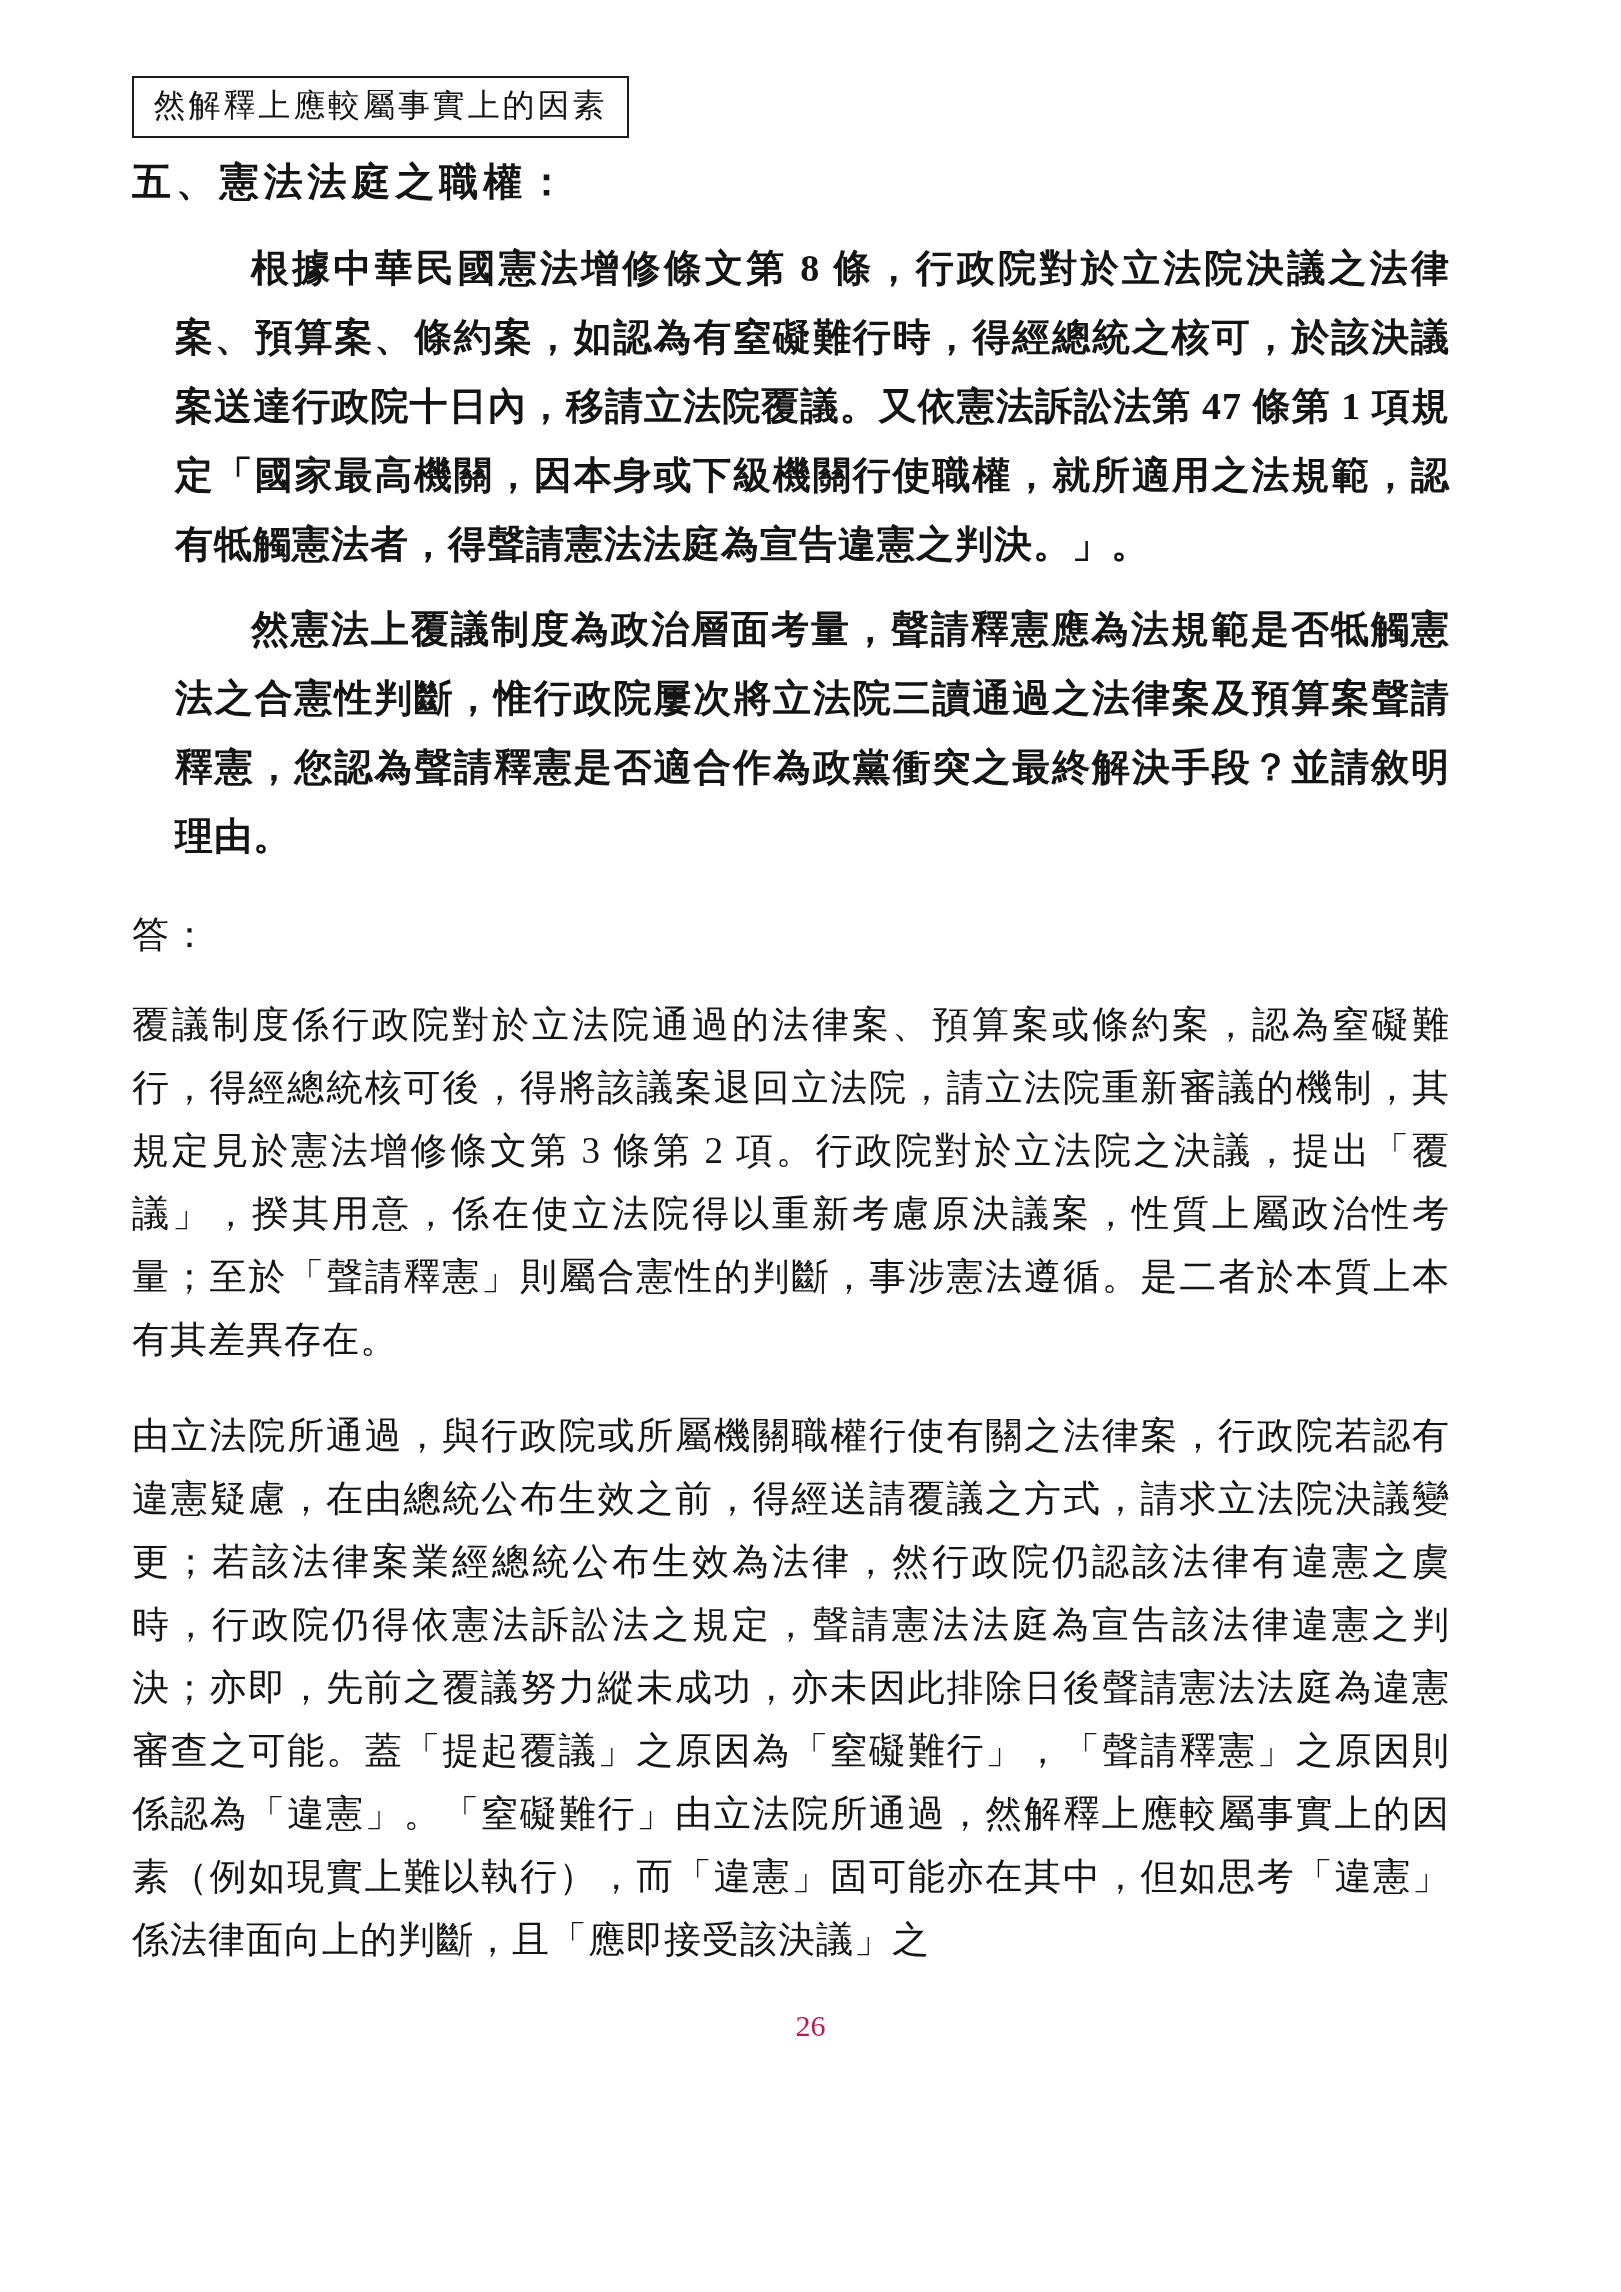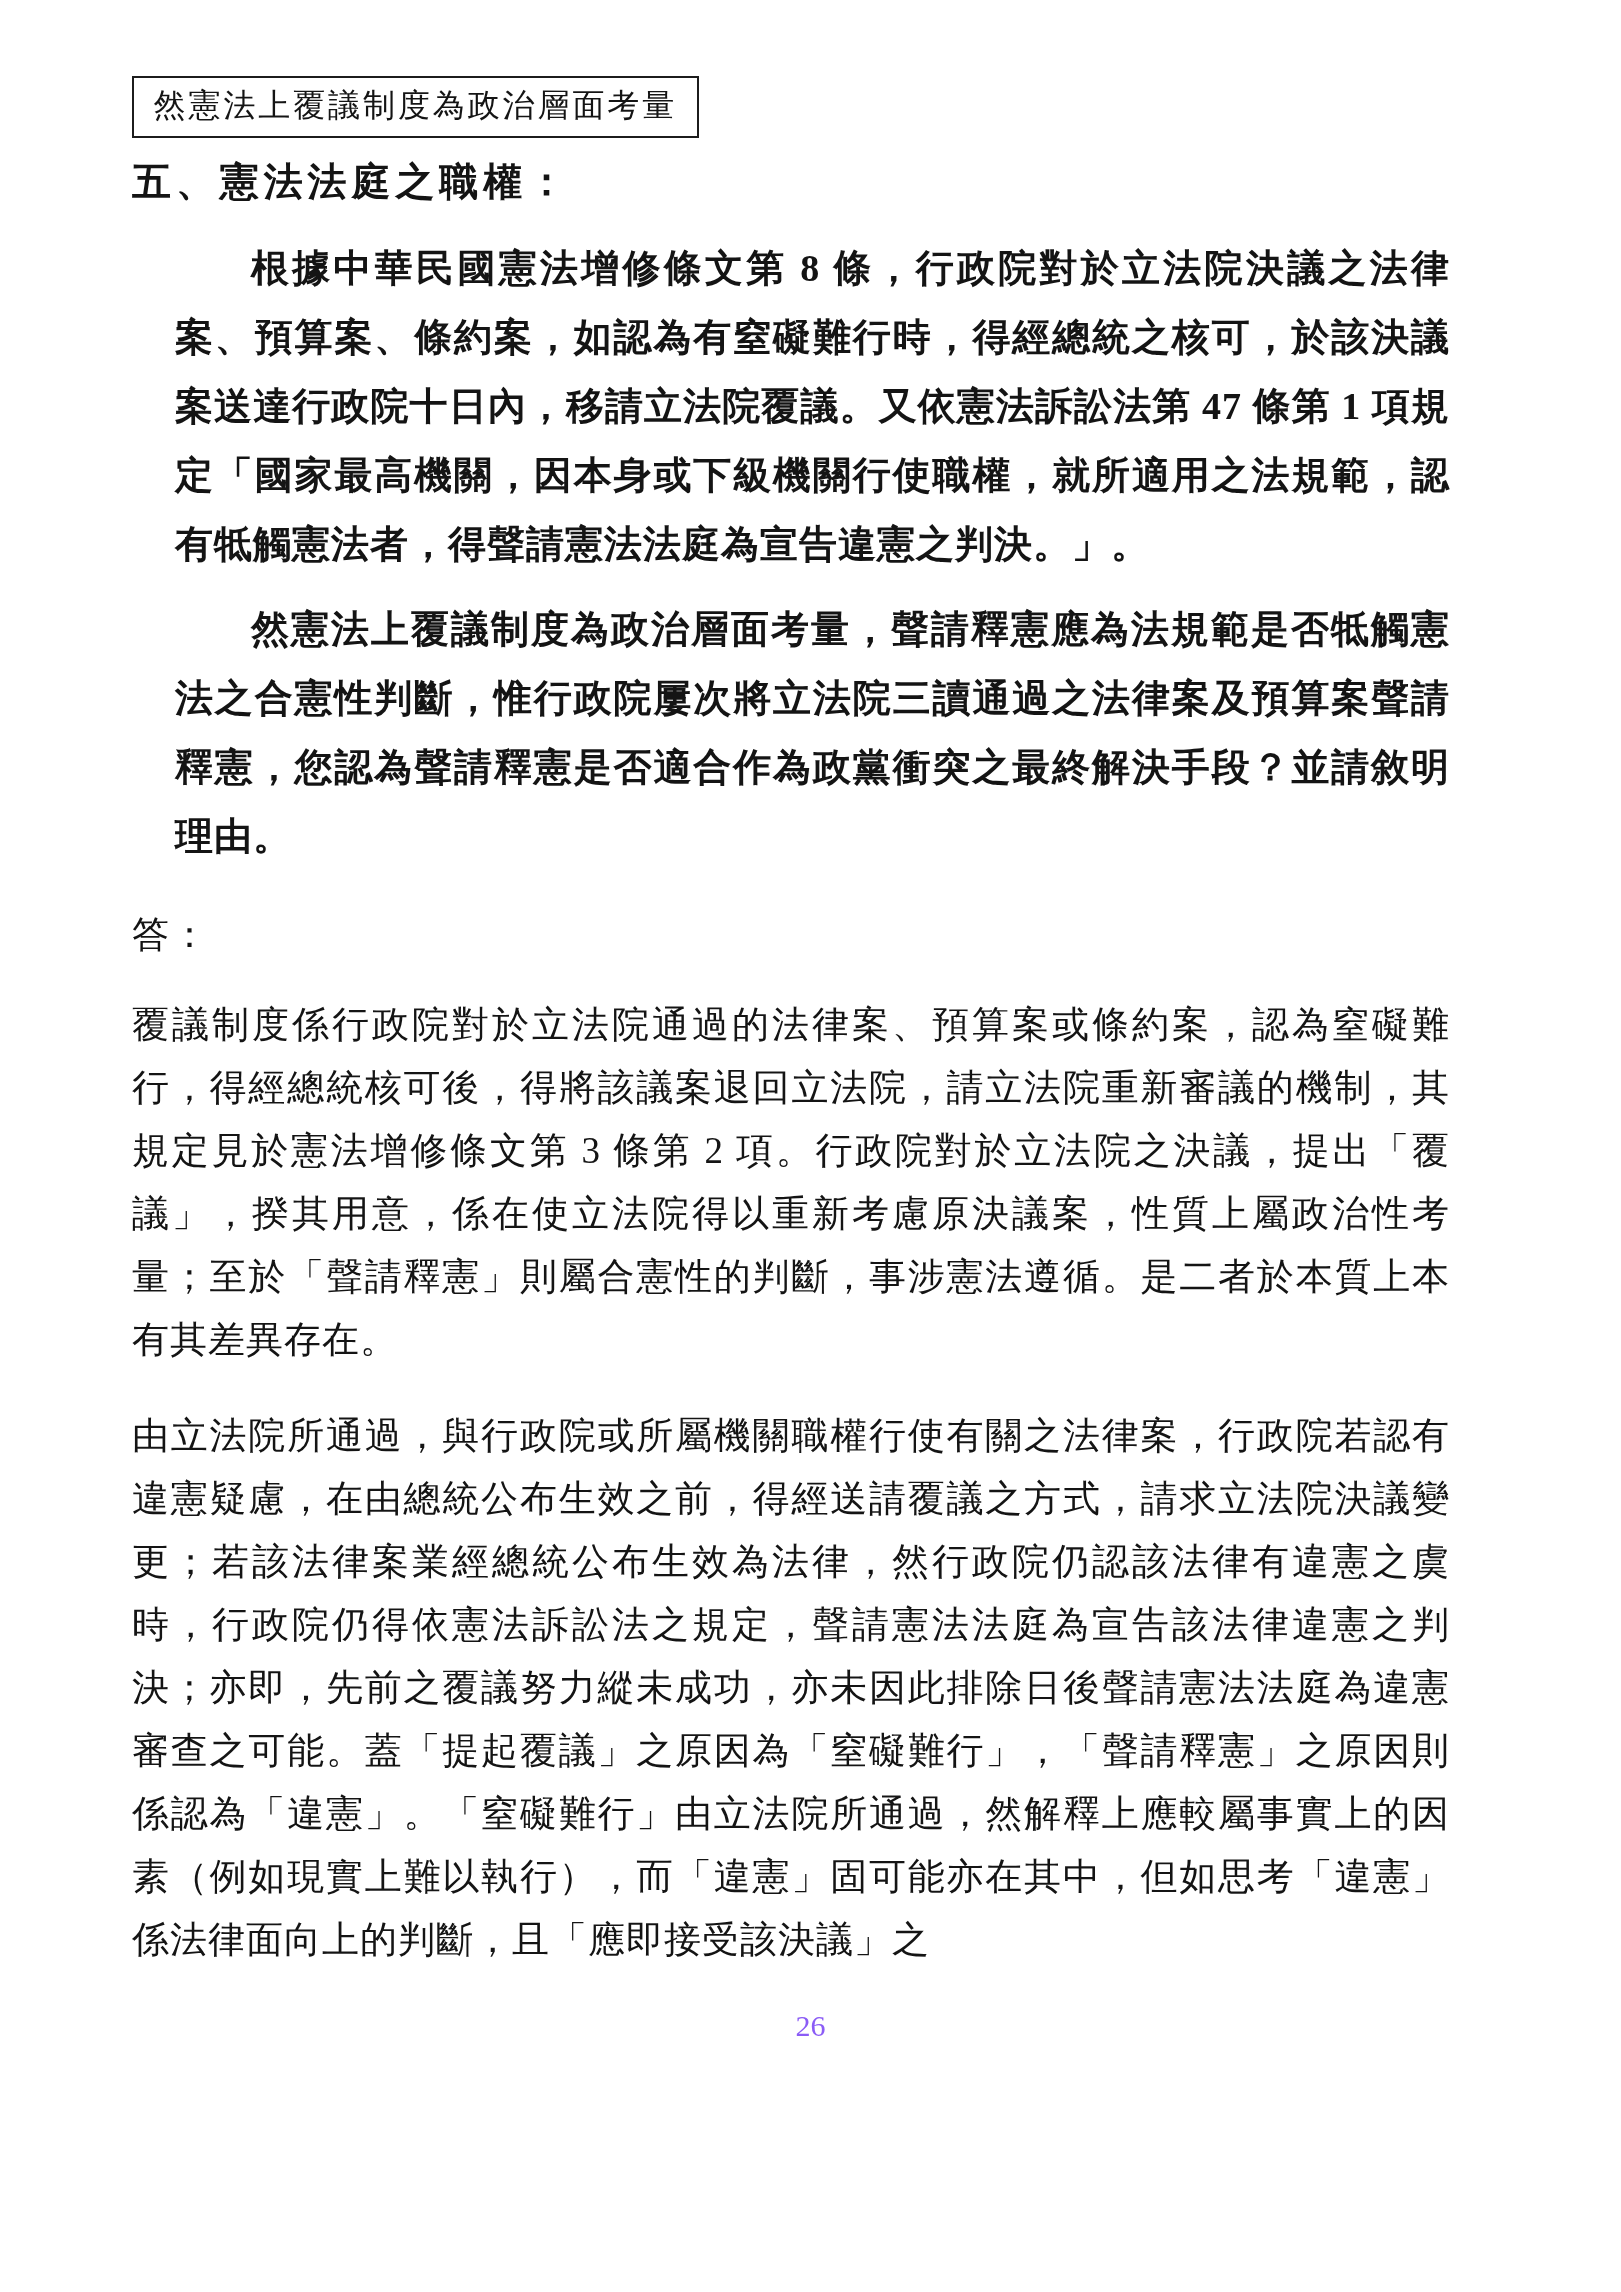--- a/index.html
+++ b/index.html
@@ -75,31 +75,31 @@
   }
 
   
   .page-number {
     position: absolute;
     left: 0;
     right: 0;
     bottom: 250px;
     text-align: center;
     font-size: 30px;
-    color: #8b5cf6;
+    color: #be185d;
   }
 </style>
 </head>
 <body>
 
 <div class="page">
   <div class="content">
 
     <div class="header-box">
-      <span>然憲法上覆議制度為政治層面考量</span>
+      <span>然解釋上應較屬事實上的因素</span>
     </div>
 
     <h2 class="section-heading">五、憲法法庭之職權：</h2>
 
     <div class="question-block">
       <p>根據中華民國憲法增修條文第 8 條，行政院對於立法院決議之法律案、預算案、條約案，如認為有窒礙難行時，得經總統之核可，於該決議案送達行政院十日內，移請立法院覆議。又依憲法訴訟法第 47 條第 1 項規定「國家最高機關，因本身或下級機關行使職權，就所適用之法規範，認有牴觸憲法者，得聲請憲法法庭為宣告違憲之判決。」。</p>
       <p>然憲法上覆議制度為政治層面考量，聲請釋憲應為法規範是否牴觸憲法之合憲性判斷，惟行政院屢次將立法院三讀通過之法律案及預算案聲請釋憲，您認為聲請釋憲是否適合作為政黨衝突之最終解決手段？並請敘明理由。</p>
     </div>
 
     <div class="answer-label">答：</div>

